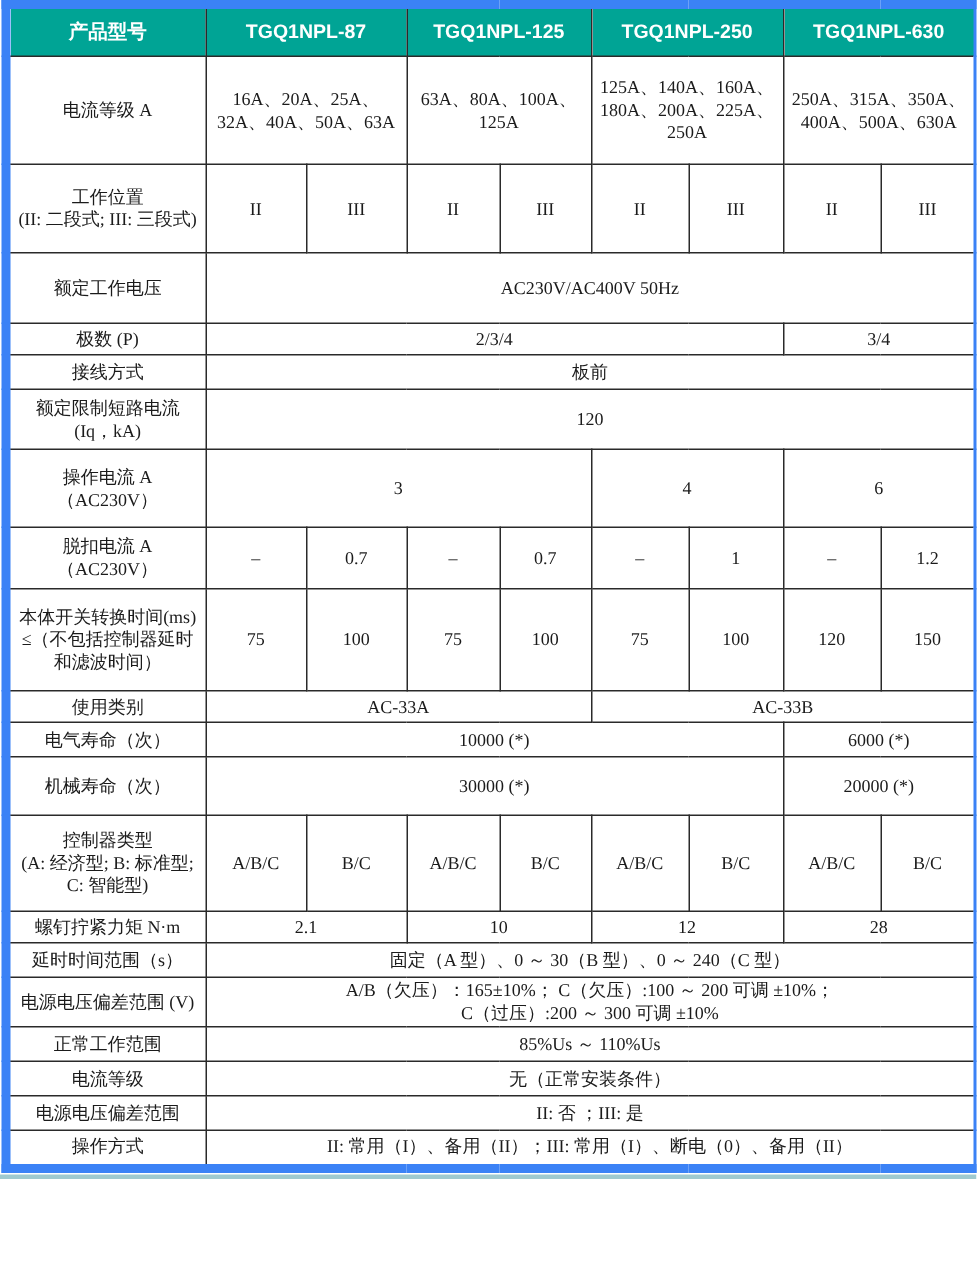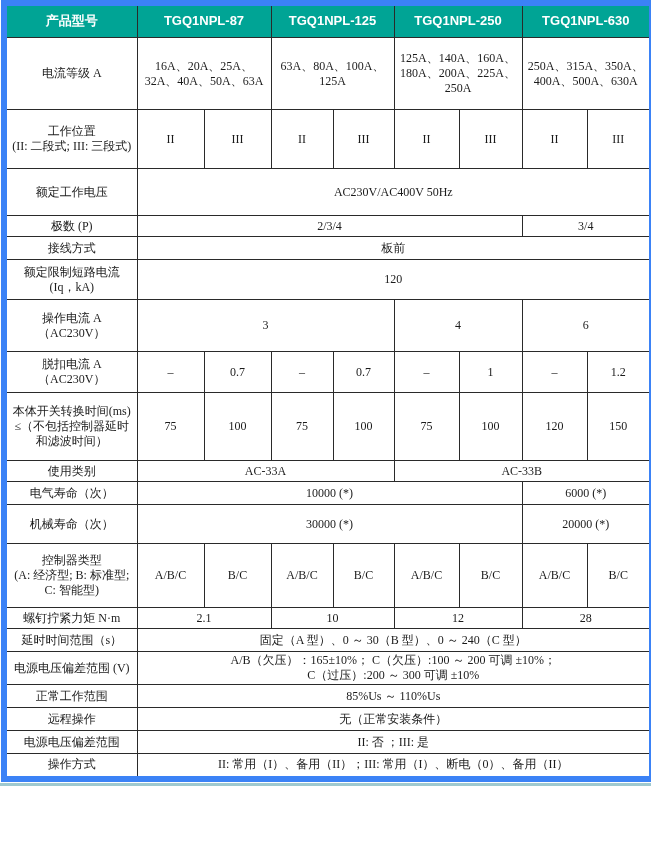--- a/index.html
+++ b/index.html
@@ -202,21 +202,21 @@
     <td class="val" colspan="8">A/B（欠压）：165±10%；  C（欠压）:100 ～ 200 可调 ±10%；
 C（过压）:200 ～ 300 可调 ±10%</td>
   </tr>
 
   <tr style="height:23px">
     <td class="lbl">正常工作范围</td>
     <td class="val" colspan="8">85%Us ～ 110%Us</td>
   </tr>
 
   <tr style="height:23px">
-    <td class="lbl">远程操作</td>
+    <td class="lbl">电流等级</td>
     <td class="val" colspan="8">无（正常安装条件）</td>
   </tr>
 
   <tr style="height:23px">
     <td class="lbl">电源电压偏差范围</td>
     <td class="val" colspan="8">II: 否 ；III: 是</td>
   </tr>
 
   <tr style="height:25px">
     <td class="lbl">操作方式</td>

